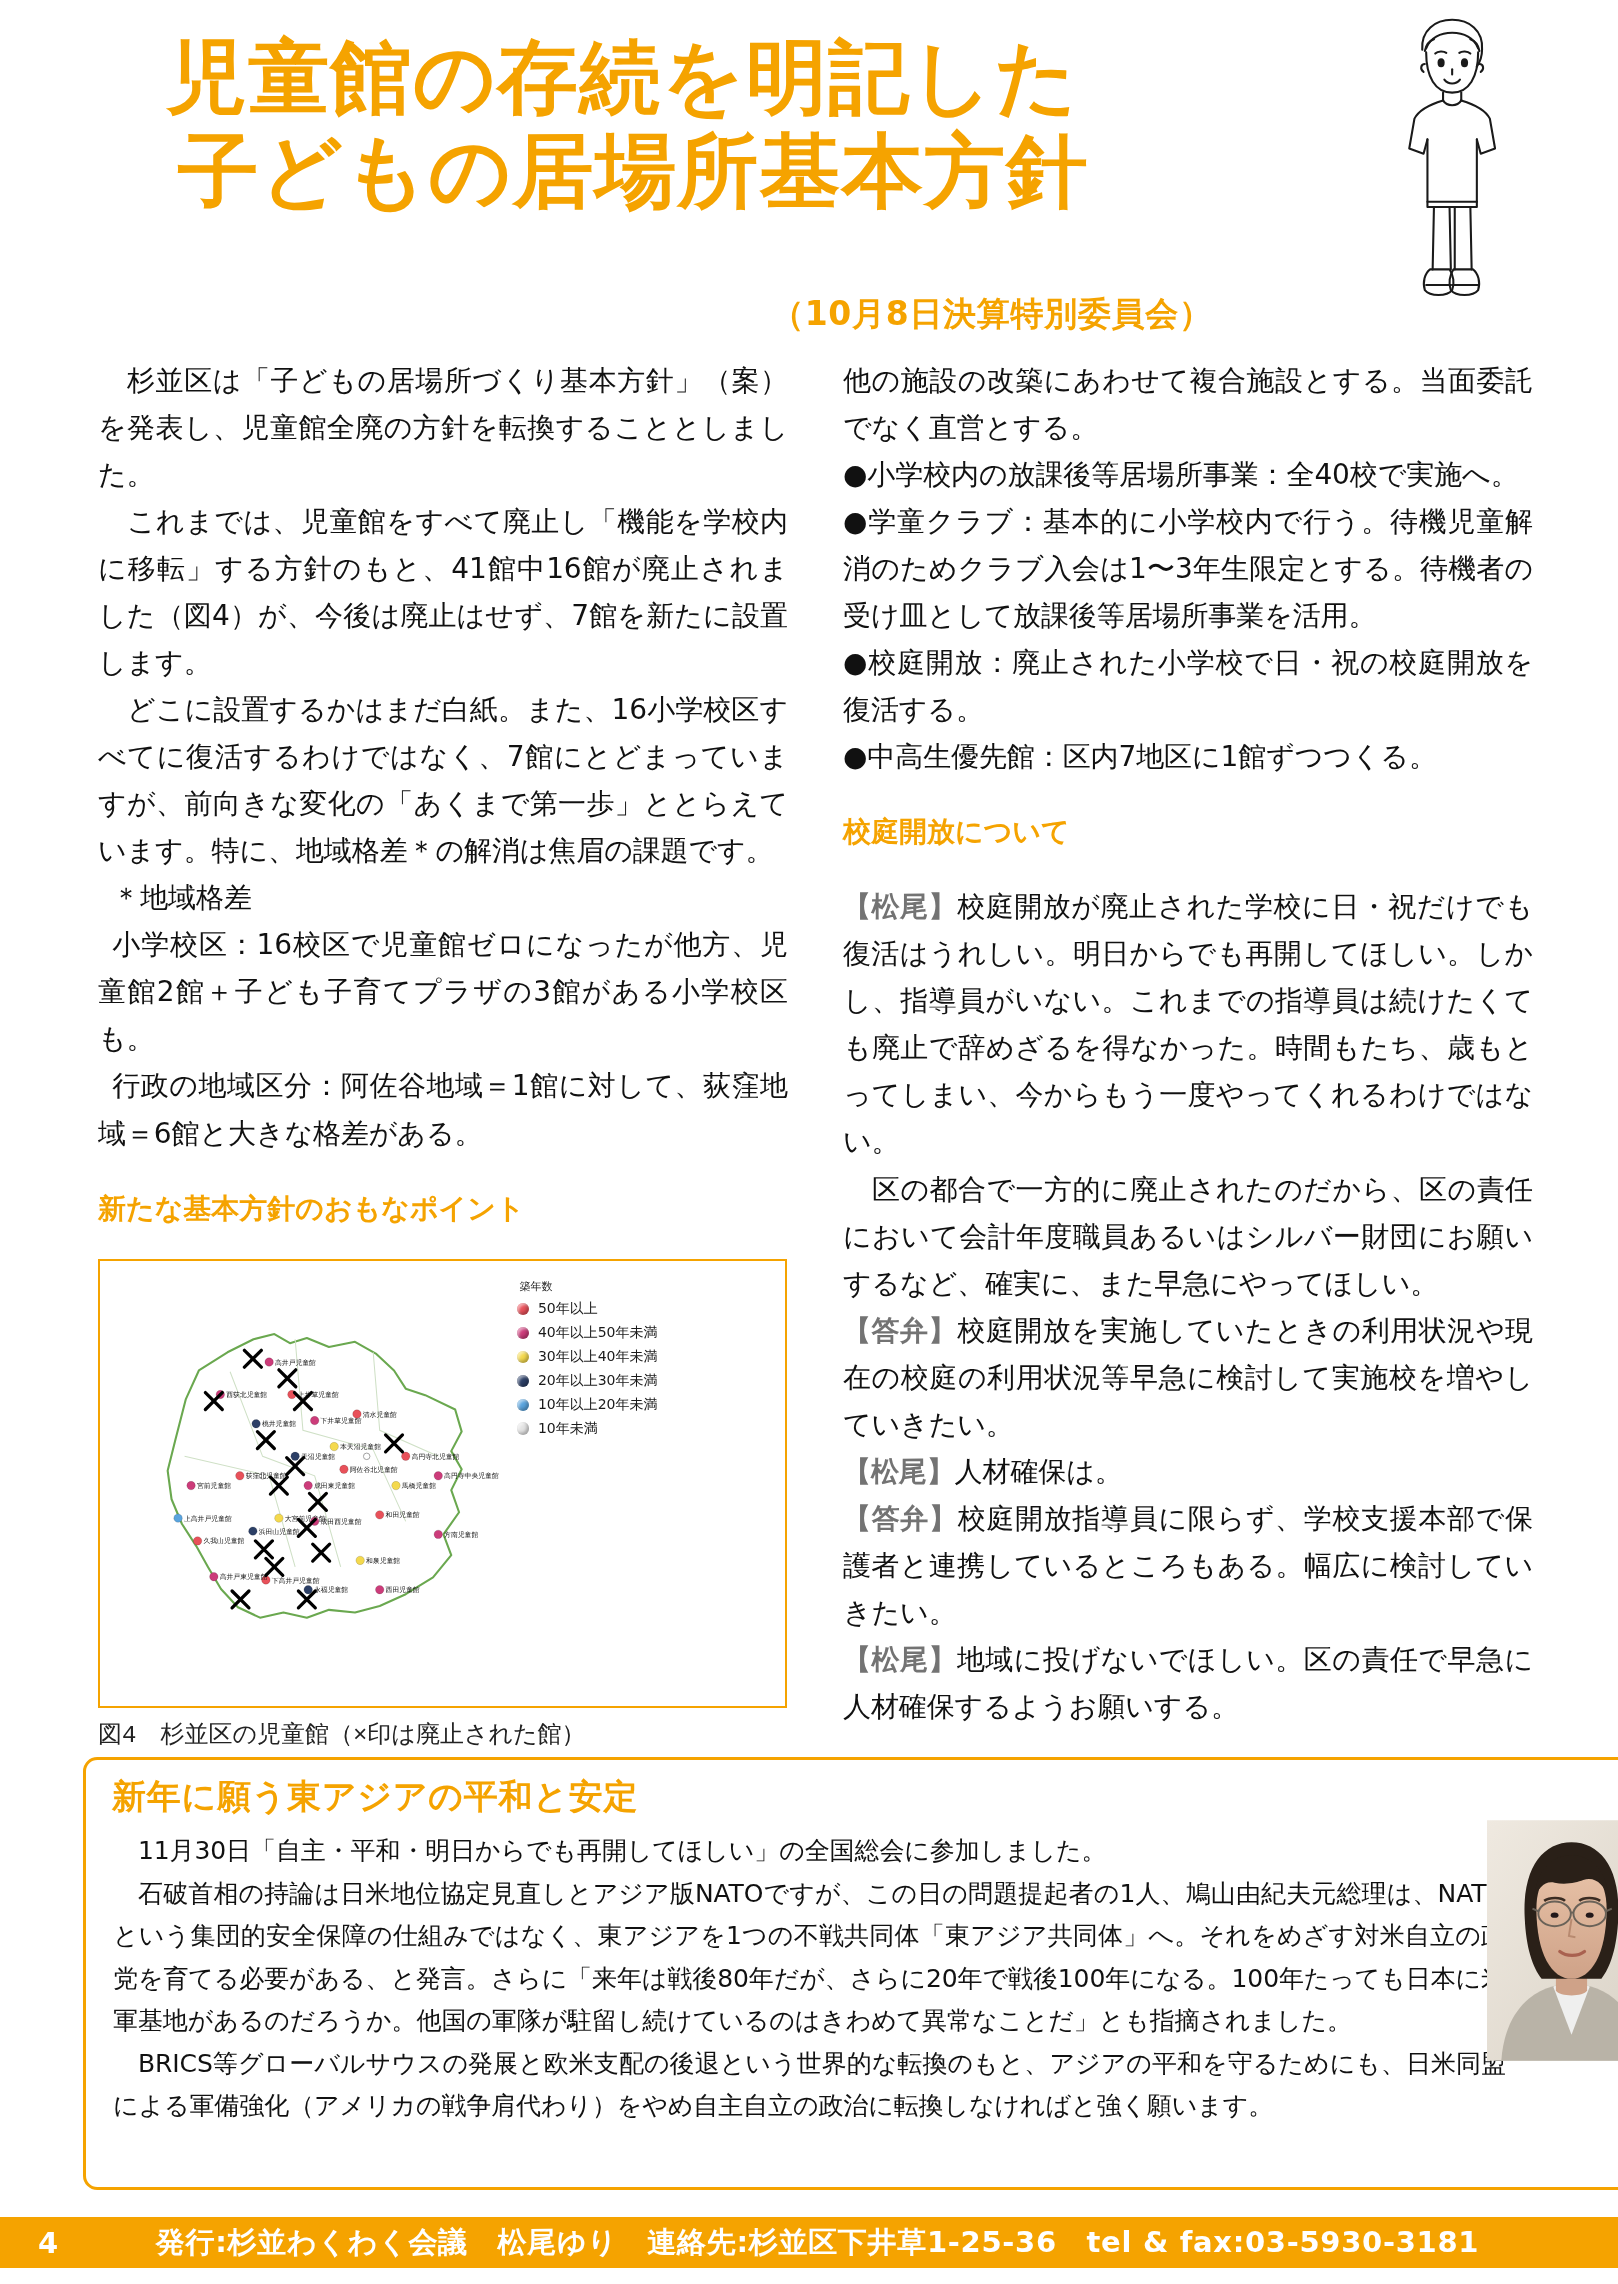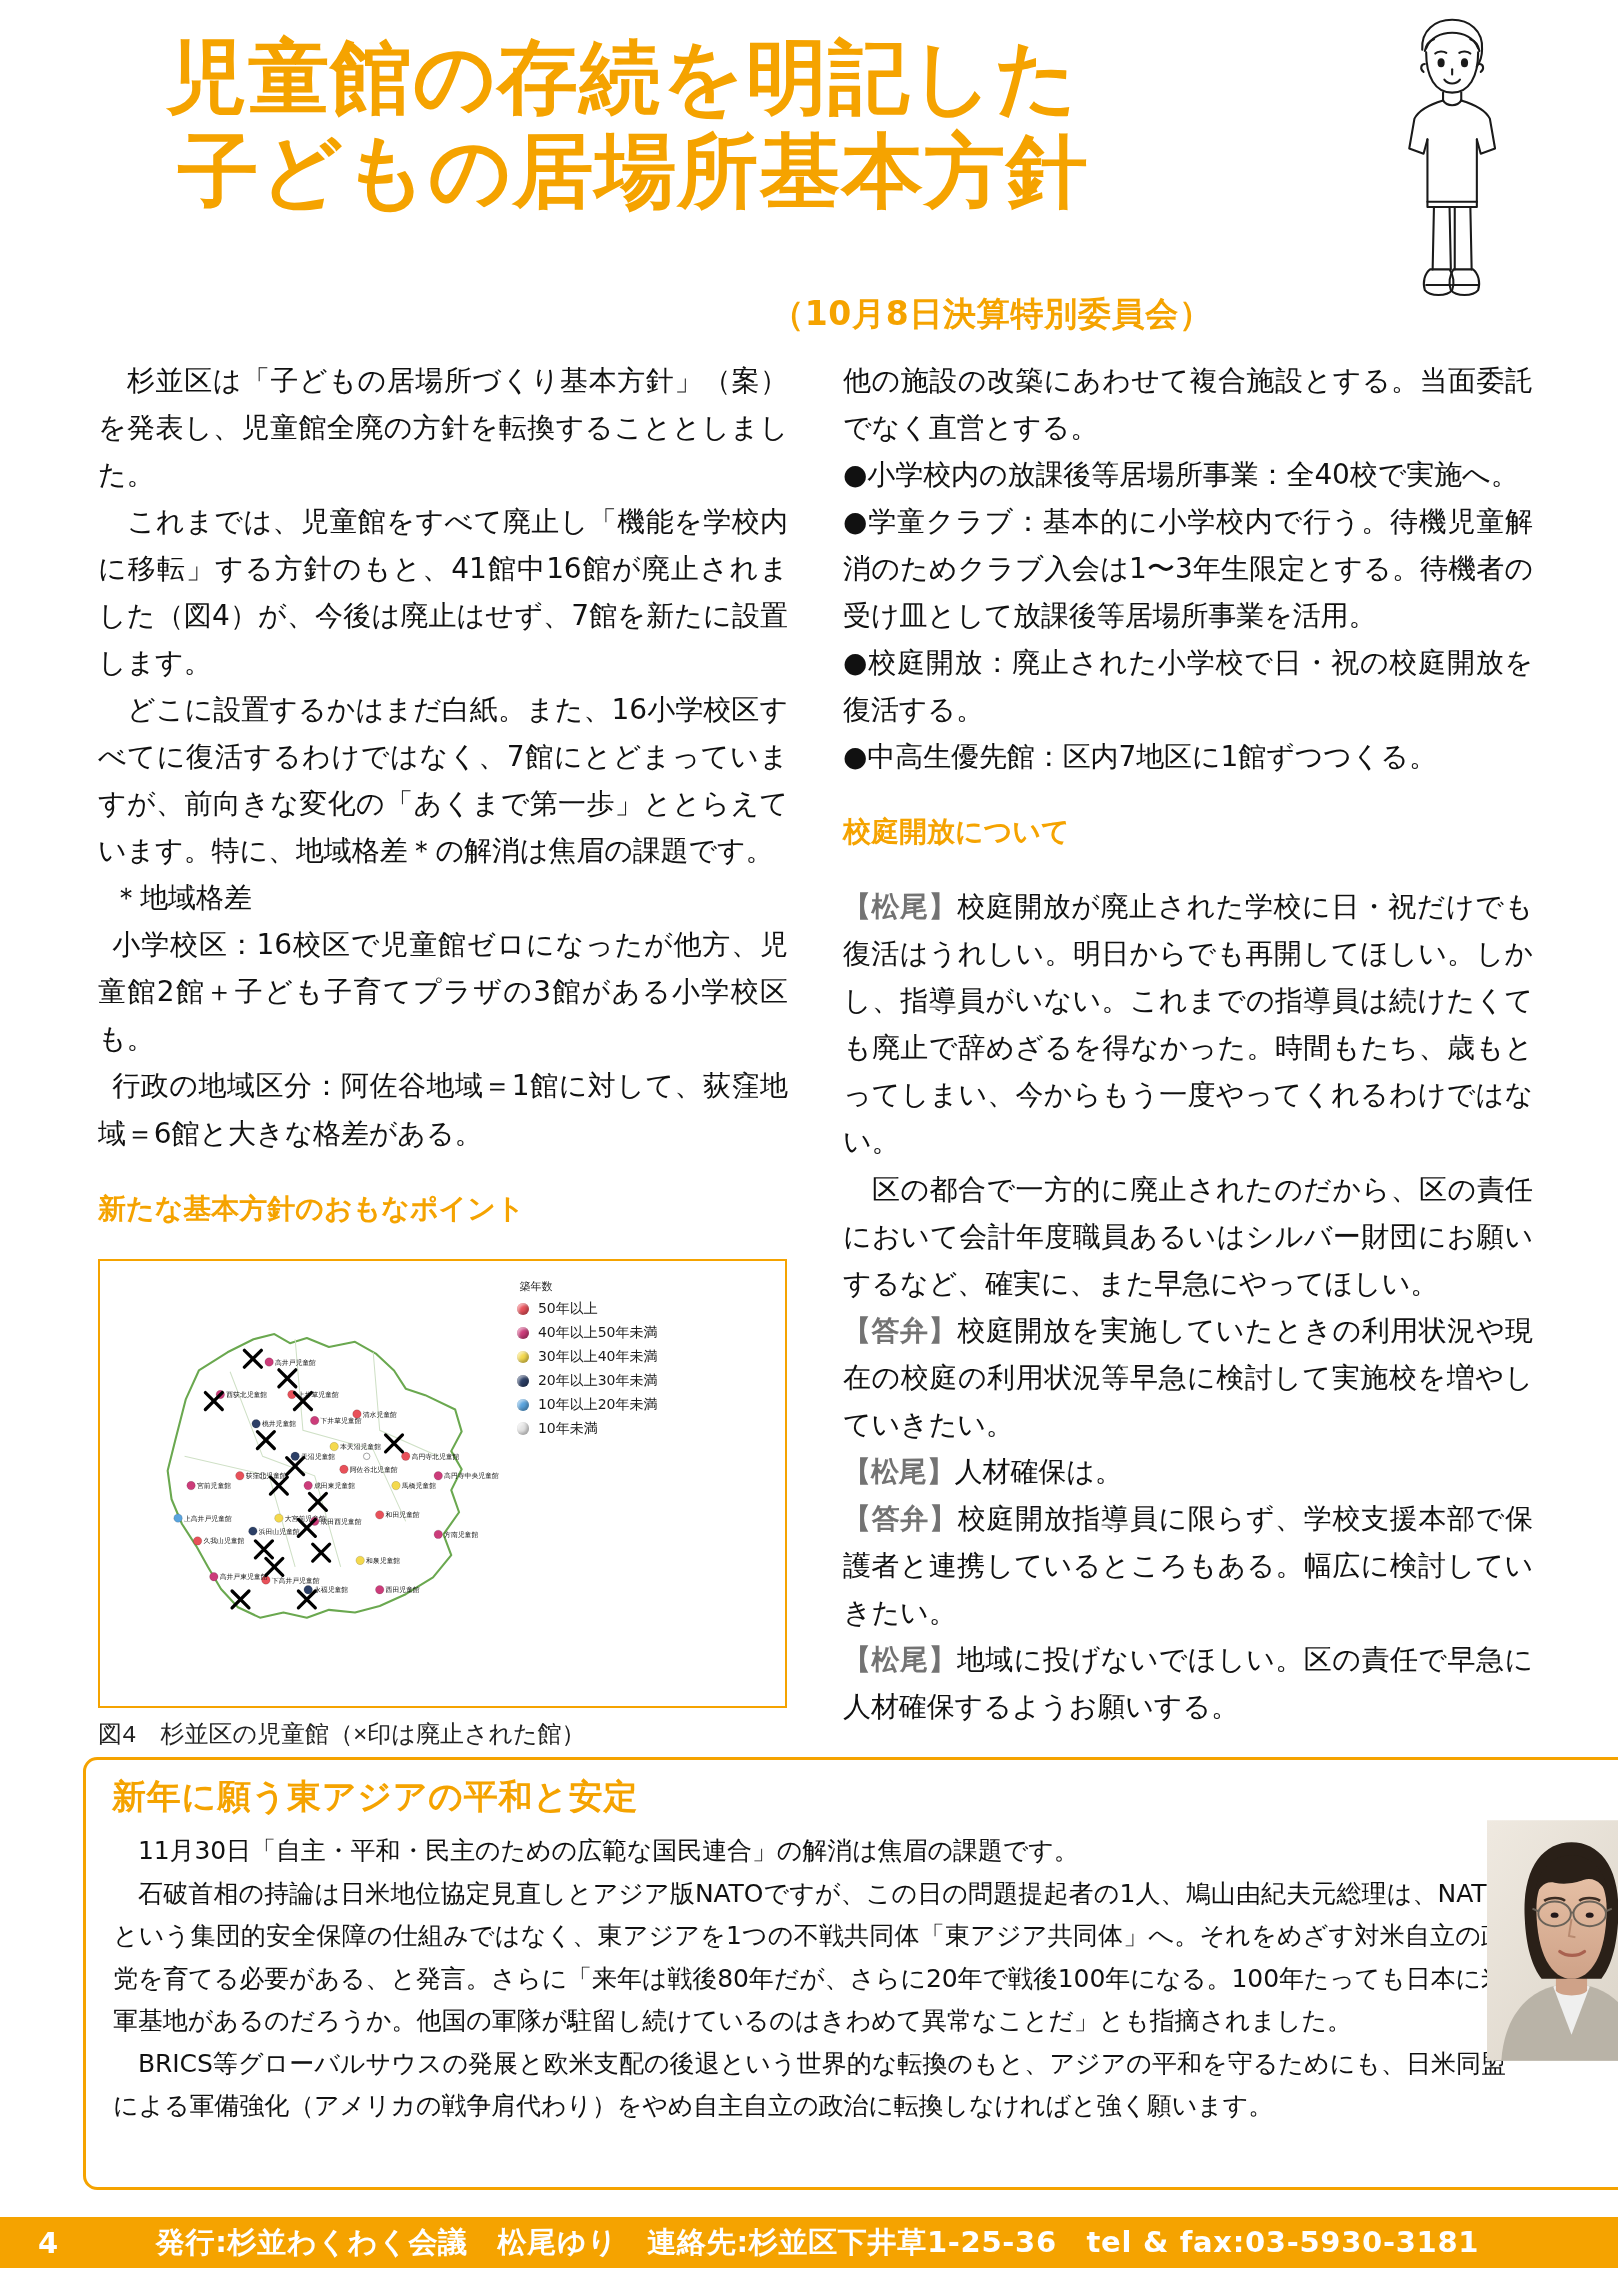--- a/index.html
+++ b/index.html
@@ -396,21 +396,21 @@
           <span class="legend-label">10年未満</span>
         </div>
       </div>
   </div>
 </div>
 <div id="map-caption">図4　杉並区の児童館（×印は廃止された館）</div>
 
 <div id="bottom-box">
   <div id="bb-title">新年に願う東アジアの平和と安定</div>
   <div id="bb-body">
-    <p>11月30日「自主・平和・民主のための広範な国民連合」の解消は焦眉の課題です。</p>
+    <p>11月30日「自主・平和・明日からでも再開してほしい」の全国総会に参加しました。</p>
     <p>石破首相の持論は日米地位協定見直しとアジア版NATOですが、この日の問題提起者の1人、鳩山由紀夫元総理は、NATOという集団的安全保障の仕組みではなく、東アジアを1つの不戦共同体「東アジア共同体」へ。それをめざす対米自立の政党を育てる必要がある、と発言。さらに「来年は戦後80年だが、さらに20年で戦後100年になる。100年たっても日本に米軍基地があるのだろうか。他国の軍隊が駐留し続けているのはきわめて異常なことだ」とも指摘されました。</p>
     <p>BRICS等グローバルサウスの発展と欧米支配の後退という世界的な転換のもと、アジアの平和を守るためにも、日米同盟による軍備強化（アメリカの戦争肩代わり）をやめ自主自立の政治に転換しなければと強く願います。</p>
   </div>
   <svg id="portrait" viewBox="0 0 260 370">
     <defs>
       <linearGradient id="bgw" x1="0" y1="0" x2="1" y2="1">
         <stop offset="0%" stop-color="#efe9e0"></stop>
           <stop offset="100%" stop-color="#d9d2c6"></stop>
       </linearGradient>
       <linearGradient id="skin" x1="0" y1="0" x2="0" y2="1">

